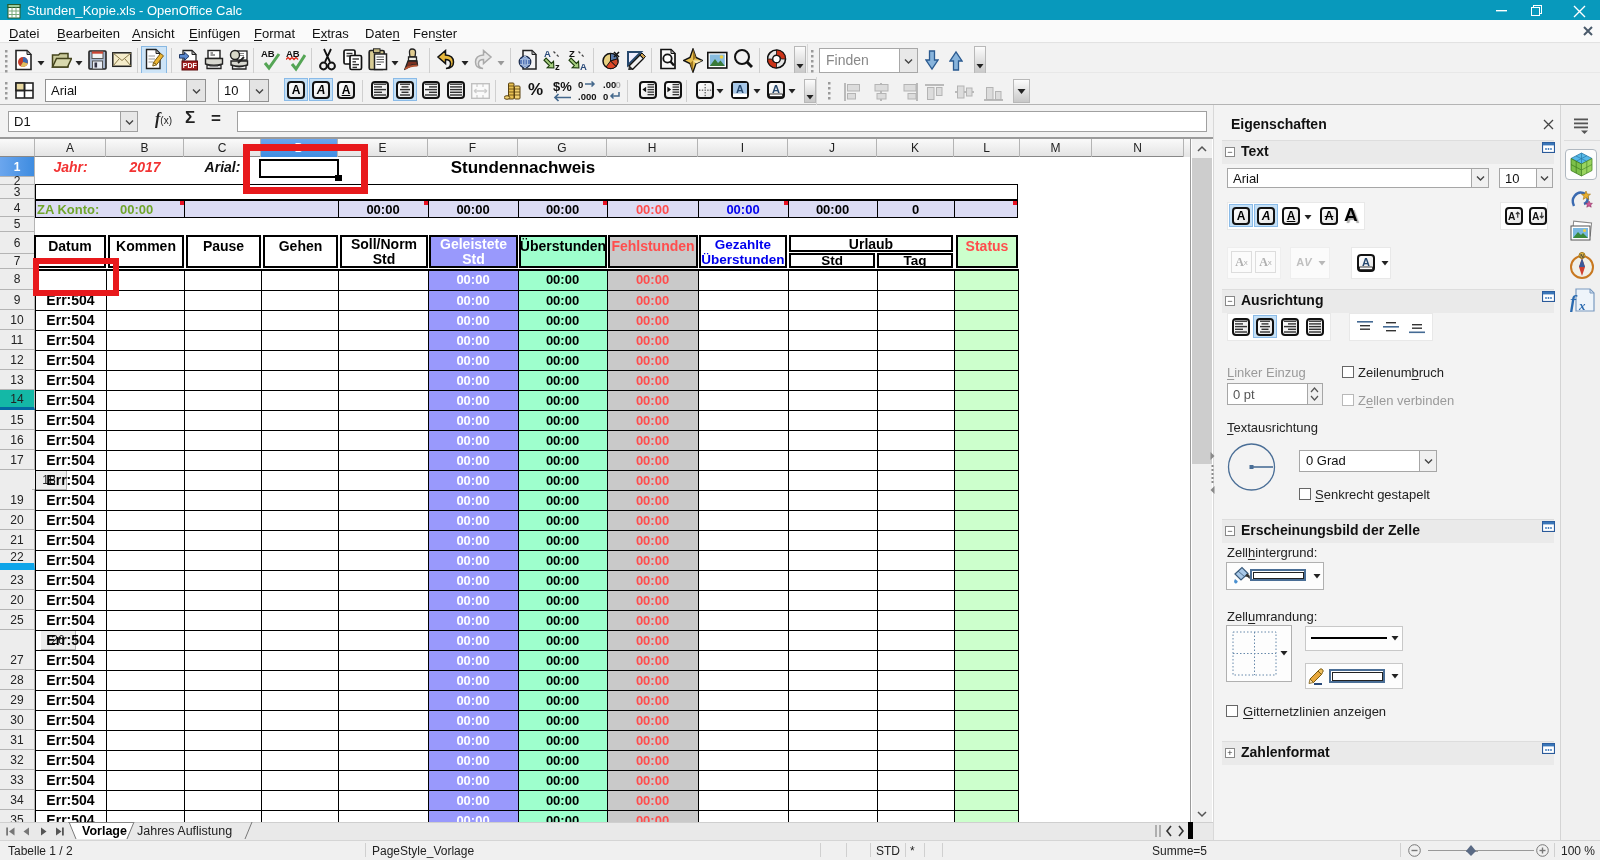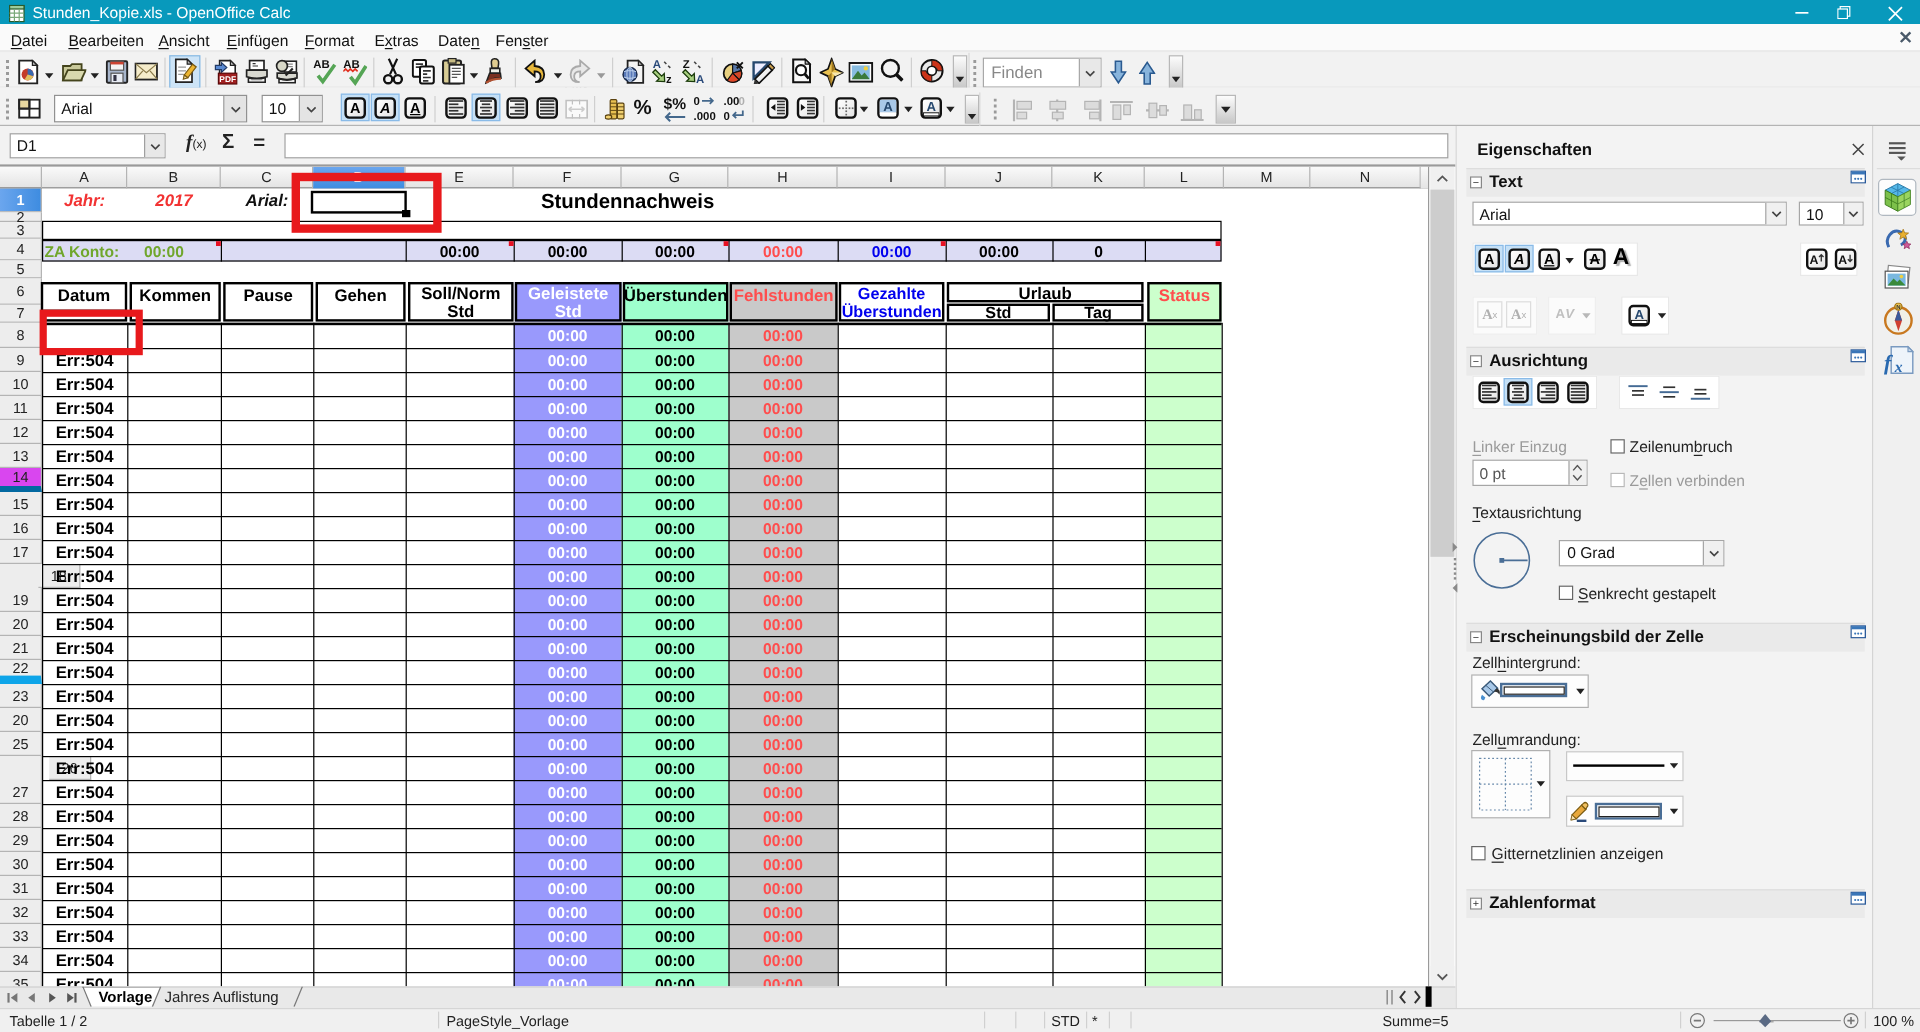--- a/index.html
+++ b/index.html
@@ -548,21 +548,21 @@
     <div style="left:0px;top:60px;width:35px;height:18px;color:#222;background:#ededed;border-bottom:1px solid #b4b4b4;border-right:1px solid #b4b4b4;font-size:12px;display:flex;align-items:center;justify-content:center;">4</div>
     <div style="left:0px;top:78px;width:35px;height:15px;color:#222;background:#ededed;border-bottom:1px solid #b4b4b4;border-right:1px solid #b4b4b4;font-size:12px;display:flex;align-items:center;justify-content:center;">5</div>
     <div style="left:0px;top:93px;width:35px;height:22px;color:#222;background:#ededed;border-bottom:1px solid #b4b4b4;border-right:1px solid #b4b4b4;font-size:12px;display:flex;align-items:center;justify-content:center;">6</div>
     <div style="left:0px;top:115px;width:35px;height:15px;color:#222;background:#ededed;border-bottom:1px solid #b4b4b4;border-right:1px solid #b4b4b4;font-size:12px;display:flex;align-items:center;justify-content:center;">7</div>
     <div style="left:0px;top:130px;width:35px;height:21px;color:#222;background:#ededed;border-bottom:1px solid #b4b4b4;border-right:1px solid #b4b4b4;font-size:12px;display:flex;align-items:center;justify-content:center;">8</div>
     <div style="left:0px;top:151px;width:35px;height:20px;color:#222;background:#ededed;border-bottom:1px solid #b4b4b4;border-right:1px solid #b4b4b4;font-size:12px;display:flex;align-items:center;justify-content:center;">9</div>
     <div style="left:0px;top:171px;width:35px;height:20px;color:#222;background:#ededed;border-bottom:1px solid #b4b4b4;border-right:1px solid #b4b4b4;font-size:12px;display:flex;align-items:center;justify-content:center;">10</div>
     <div style="left:0px;top:191px;width:35px;height:20px;color:#222;background:#ededed;border-bottom:1px solid #b4b4b4;border-right:1px solid #b4b4b4;font-size:12px;display:flex;align-items:center;justify-content:center;">11</div>
     <div style="left:0px;top:211px;width:35px;height:20px;color:#222;background:#ededed;border-bottom:1px solid #b4b4b4;border-right:1px solid #b4b4b4;font-size:12px;display:flex;align-items:center;justify-content:center;">12</div>
     <div style="left:0px;top:231px;width:35px;height:20px;color:#222;background:#ededed;border-bottom:1px solid #b4b4b4;border-right:1px solid #b4b4b4;font-size:12px;display:flex;align-items:center;justify-content:center;">13</div>
-    <div style="left:0px;top:251px;width:35px;height:20px;color:#222;background:#d946ef;border-bottom:5px solid #0369a1;border-right:1px solid #b4b4b4;font-size:12px;display:flex;align-items:center;justify-content:center;">14</div>
+    <div style="left:0px;top:251px;width:35px;height:20px;color:#222;background:#14b8a6;border-bottom:3px solid #0369a1;border-right:1px solid #b4b4b4;font-size:12px;display:flex;align-items:center;justify-content:center;">14</div>
     <div style="left:0px;top:271px;width:35px;height:20px;color:#222;background:#ededed;border-bottom:1px solid #b4b4b4;border-right:1px solid #b4b4b4;font-size:12px;display:flex;align-items:center;justify-content:center;">15</div>
     <div style="left:0px;top:291px;width:35px;height:20px;color:#222;background:#ededed;border-bottom:1px solid #b4b4b4;border-right:1px solid #b4b4b4;font-size:12px;display:flex;align-items:center;justify-content:center;">16</div>
     <div style="left:0px;top:311px;width:35px;height:20px;color:#222;background:#ededed;border-bottom:1px solid #b4b4b4;border-right:1px solid #b4b4b4;font-size:12px;display:flex;align-items:center;justify-content:center;">17</div>
     <div style="left:0px;top:331px;width:35px;height:20px;color:#222;background:#ededed;border-bottom:1px solid #b4b4b4;border-right:1px solid #b4b4b4;font-size:12px;display:flex;align-items:center;justify-content:center;margin-left:32px;">18</div>
     <div style="left:0px;top:351px;width:35px;height:20px;color:#222;background:#ededed;border-bottom:1px solid #b4b4b4;border-right:1px solid #b4b4b4;font-size:12px;display:flex;align-items:center;justify-content:center;">19</div>
     <div style="left:0px;top:371px;width:35px;height:20px;color:#222;background:#ededed;border-bottom:1px solid #b4b4b4;border-right:1px solid #b4b4b4;font-size:12px;display:flex;align-items:center;justify-content:center;">20</div>
     <div style="left:0px;top:391px;width:35px;height:20px;color:#222;background:#ededed;border-bottom:1px solid #b4b4b4;border-right:1px solid #b4b4b4;font-size:12px;display:flex;align-items:center;justify-content:center;">21</div>
     <div style="left:0px;top:411px;width:35px;height:20px;color:#222;background:#ededed;border-bottom:7px solid #0ea5e9;border-right:1px solid #b4b4b4;font-size:12px;display:flex;align-items:center;justify-content:center;">22</div>
     <div style="left:0px;top:431px;width:35px;height:20px;color:#222;background:#ededed;border-bottom:1px solid #b4b4b4;border-right:1px solid #b4b4b4;font-size:12px;display:flex;align-items:center;justify-content:center;">23</div>
     <div style="left:0px;top:451px;width:35px;height:20px;color:#222;background:#ededed;border-bottom:1px solid #b4b4b4;border-right:1px solid #b4b4b4;font-size:12px;display:flex;align-items:center;justify-content:center;">20</div>

